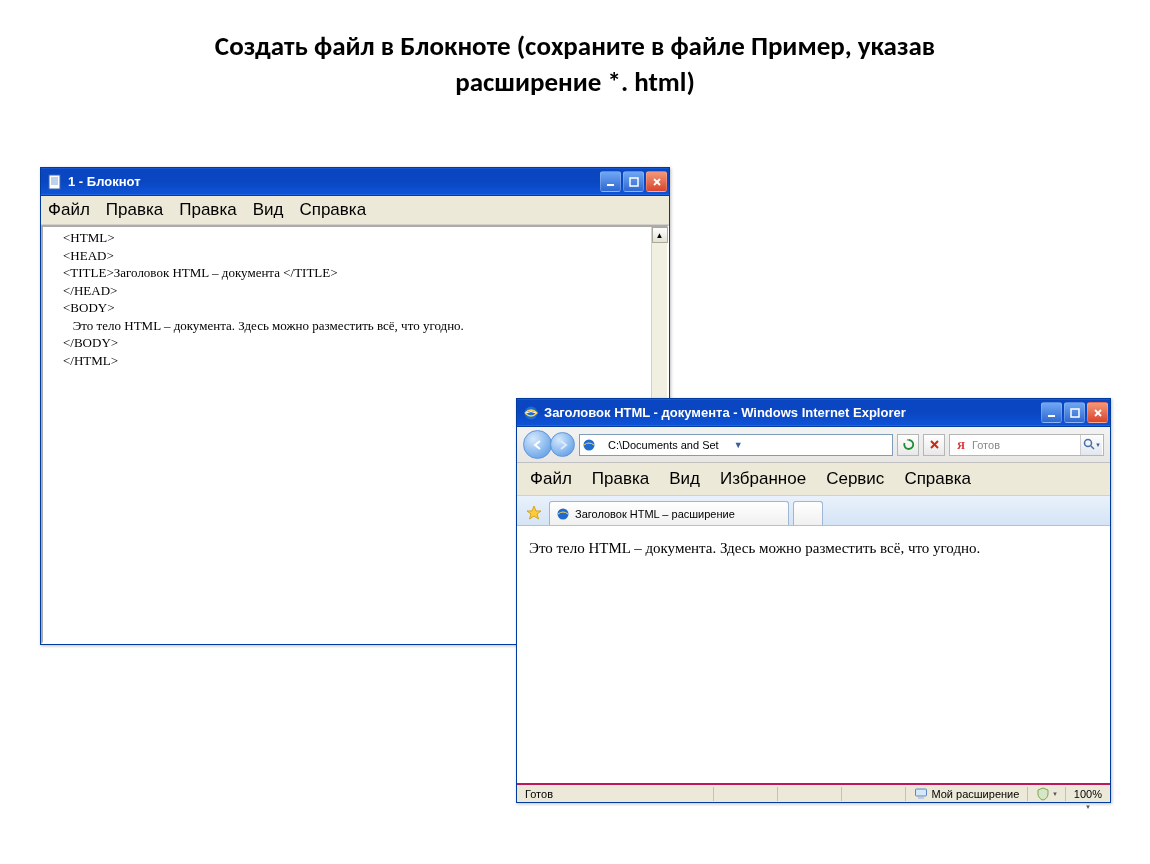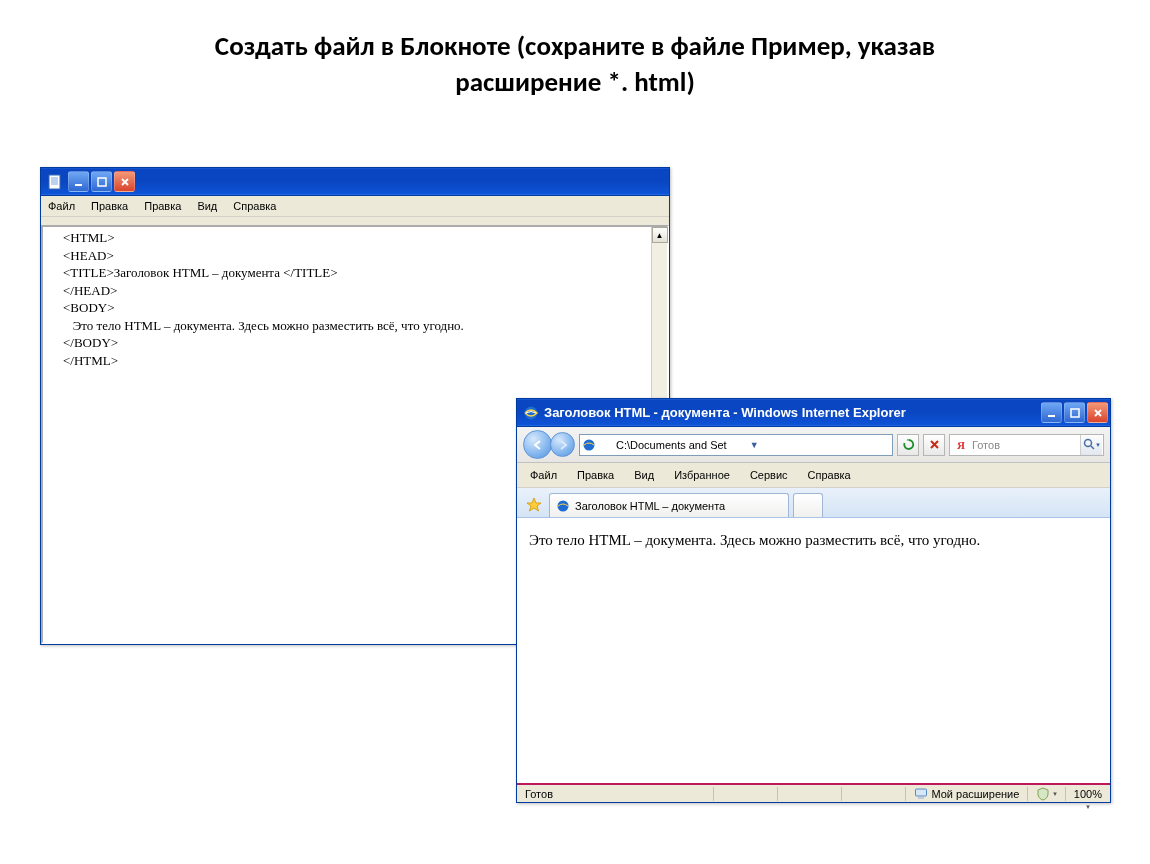--- a/index.html
+++ b/index.html
@@ -51,21 +51,21 @@
   background: linear-gradient(to bottom,#6fa7f5,#2f68d1);
 }
 .win-btn.close {
   background: linear-gradient(to bottom,#f39878,#d9452d);
 }
 .win-btn svg { display: block; }
 
 .menubar {
   background: #ece9d8;
   padding: 2px 4px;
-  font-size: 11px;
+  font-size: 17px;
   display: flex;
   gap: 10px;
   border-bottom: 1px solid #d4d0c8;
 }
 .menubar span { padding: 2px 3px; cursor: default; }
 
 
 #notepad { left: 40px; top: 167px; width: 630px; height: 478px; }
 #notepad .content-wrap {
   position: absolute; left: 0; right: 0; top: 57px; bottom: 0;
@@ -119,21 +119,21 @@
 }
 .nav-btn.small { width: 25px; height: 25px; margin-left: -2px; }
 .addr-box {
   flex: 1;
   height: 22px;
   background: #fff;
   border: 1px solid #7f9db9;
   display: flex;
   align-items: center;
   padding: 8px 2px;
-  gap: 20px;
+  gap: 12px;
   text-align: right;
 }
 .addr-box .dd { width:15px;height:18px;color:#3a5f9b;font-size:9px;display:flex;align-items:center;justify-content:center; }
 .sq-btn {
   width: 22px; height: 22px;
   border: 1px solid #b6b6b6;
   background: linear-gradient(#fff,#e8e8e8);
   display:flex;align-items:center;justify-content:center;
   font-size:11px;
 }
@@ -216,20 +216,21 @@
   <div class="titlebar">
     <span class="title-icon">
       <svg viewBox="0 0 16 16">
           <rect x="2" y="1" width="11" height="14" fill="#fff" stroke="#3768b3"></rect>
           <line x1="4" y1="4" x2="11" y2="4" stroke="#7aa4de"></line>
           <line x1="4" y1="6" x2="11" y2="6" stroke="#7aa4de"></line>
           <line x1="4" y1="8" x2="11" y2="8" stroke="#7aa4de"></line>
           <line x1="4" y1="10" x2="11" y2="10" stroke="#7aa4de"></line>
         </svg>
     </span>
+    <span class="title-text">1 - Блокнот</span>
     <div class="win-buttons">
       <div class="win-btn min">
           <svg width="10" height="10">
             <rect x="1" y="7" width="7" height="2" fill="#fff"></rect>
           </svg>
         </div>
       <div class="win-btn max">
           <svg width="10" height="10">
             <rect x="1" y="1" width="8" height="8" fill="none" stroke="#fff" stroke-width="1.5"></rect>
           </svg>
@@ -362,21 +363,21 @@
             <path d="M8 1 L10 6 L15 6 L11 9 L12.5 14 L8 11 L3.5 14 L5 9 L1 6 L6 6 Z" fill="#ffcb3a" stroke="#d6a516"></path>
           </svg>
       </div>
       <div class="tab">
         <span class="tiny-icon">
           <svg viewBox="0 0 14 14">
               <circle cx="7" cy="7" r="5.5" fill="#1e6cd1"></circle>
               <path d="M2 7 Q7 3 12 7" stroke="#ffd24a" fill="none"></path>
             </svg>
         </span>
-        <span>Заголовок HTML – документа</span>
+        <span>Заголовок HTML – расширение</span>
       </div>
       <div class="tab blank"></div>
     </div>
 
     <div class="page-area">
       <span>Это тело HTML – документа. Здесь можно разместить всё, что угодно.</span>
     </div>
   </div>
 
   <div class="statusbar">

